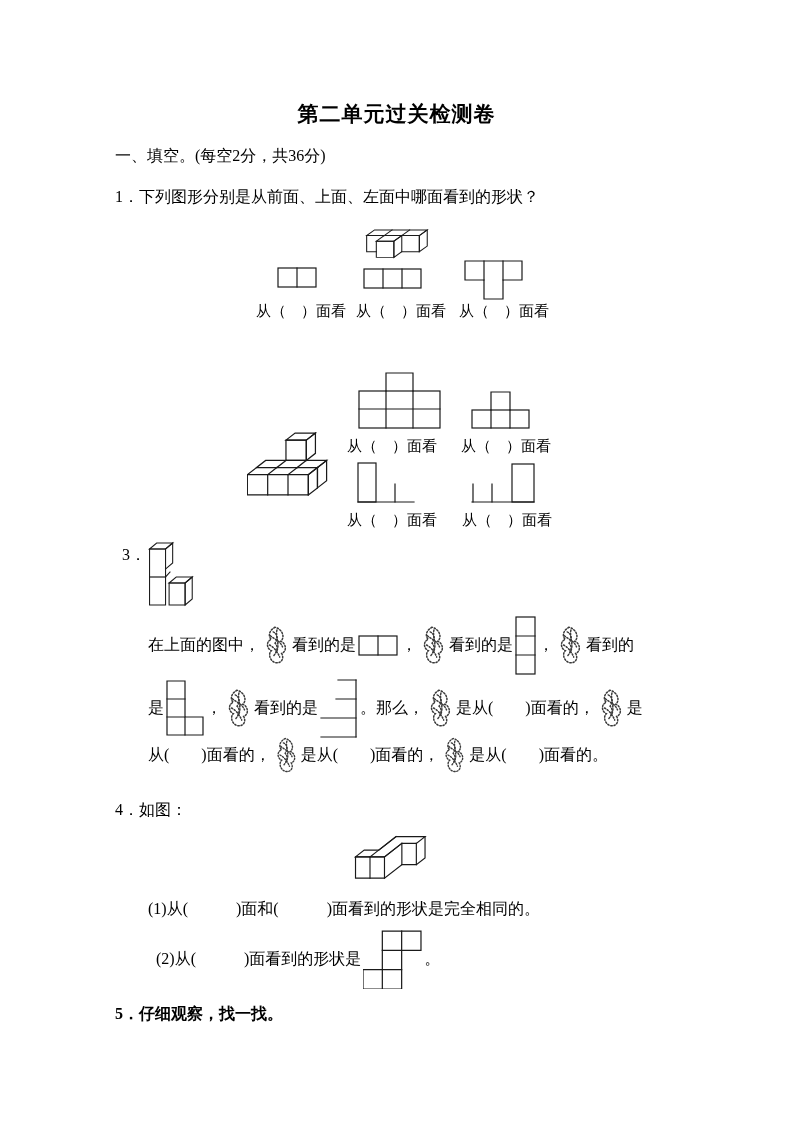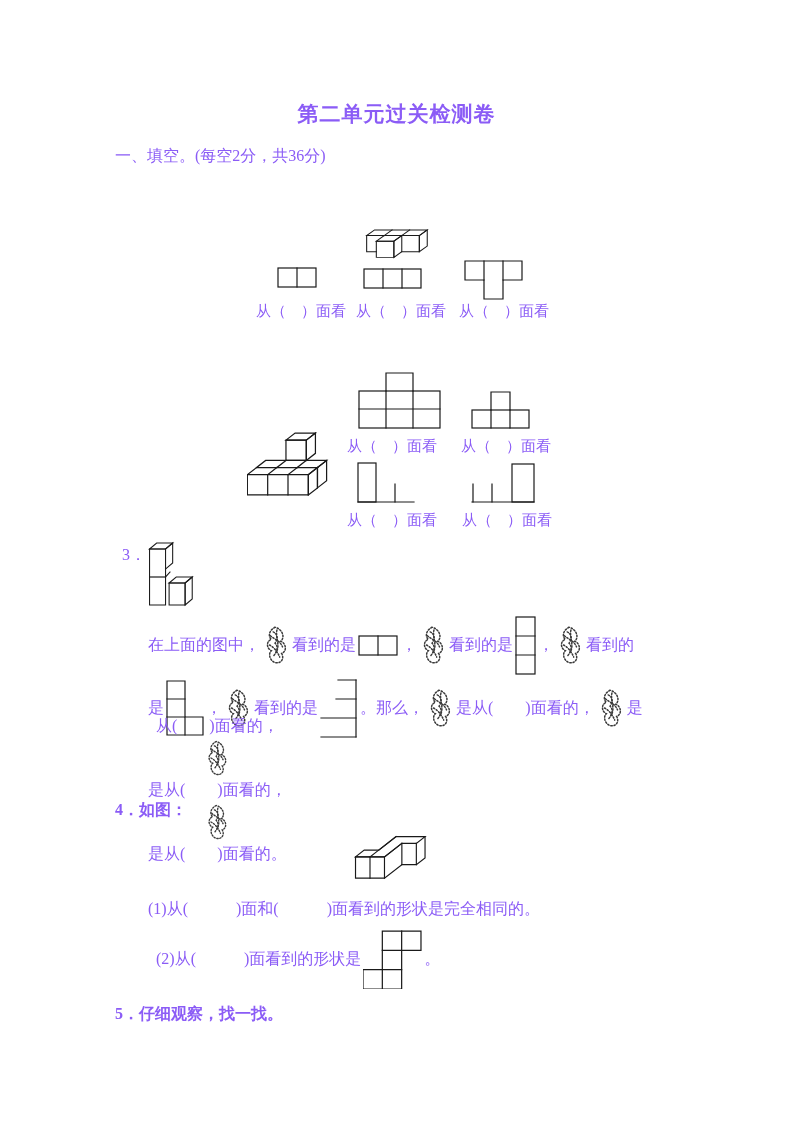--- a/index.html
+++ b/index.html
@@ -2,21 +2,21 @@
 <html><head>
 <meta charset="utf-8">
 <style>
   html,body{margin:0;padding:0;background:#888;}
   .page{
     position:relative;
     width:793px;height:1122px;
     margin:0 auto;
     background:#ffffff;
     font-family:"Liberation Serif","DejaVu Serif",serif;
-    color:#8b5cf6;
+    color:#000000;
     overflow:hidden;
   }
   .abs{position:absolute;}
   .txt{font-size:16px;line-height:1.25;white-space:pre;}
   .title{
     left:0;right:0;top:100px;
     text-align:center;
     font-size:21px;font-weight:bold;
     letter-spacing:1px;
   }
@@ -50,20 +50,21 @@
     </symbol>
   </defs>
 </svg>
 
 <div class="page">
 
   <div class="abs title">第二单元过关检测卷</div>
 
   <div class="abs txt" style="left:115px;top:146px;">一、填空。(每空2分，共36分)</div>
 
+  <div class="abs txt" style="left:115px;top:187px;">1．下列图形分别是从前面、上面、左面中哪面看到的形状？</div>
 
   <svg class="abs fig" style="left:357px;top:217px;" width="72" height="42" viewBox="0 0 82 52" preserveAspectRatio="none">
     <path d="M11,23 L71,23 L80,16 L20,16 Z"></path>
     <path d="M31,23 L40,16 M51,23 L60,16"></path>
     <path d="M11,23 L11,43 L22,43 M51,43 L71,43 L71,23"></path>
     <path d="M71,23 L80,16 L80,36 L71,43 Z"></path>
     <path d="M22,30 L42,30 L51,23 L31,23 Z"></path>
     <path d="M22,30 L42,30 L42,50 L22,50 Z"></path>
     <path d="M42,30 L51,23 L51,43 L42,50 Z"></path>
   </svg>
@@ -190,33 +191,33 @@
     <svg class="blob" width="28" height="42">
         <use href="#blob"></use>
       </svg>
     <span class="txt">是从(　　)面看的，</span>
     <svg class="blob" width="28" height="42">
         <use href="#blob"></use>
       </svg>
     <span class="txt">是</span>
   </div>
 
-  <div class="inline-row" style="left:148px;top:716px;height:46px;flex-direction:column;">
+  <div class="inline-row" style="left:148px;top:732px;height:46px;">
     <span class="txt">从(　　)面看的，</span>
     <svg class="blob" width="26" height="40">
         <use href="#blob"></use>
       </svg>
     <span class="txt">是从(　　)面看的，</span>
     <svg class="blob" width="26" height="40">
         <use href="#blob"></use>
       </svg>
     <span class="txt">是从(　　)面看的。</span>
   </div>
 
-  <div class="abs txt" style="left:115px;top:800px;font-weight:bold;">4．如图：</div>
+  <div class="abs txt" style="left:115px;top:800px;">4．如图：</div>
 
   <svg class="abs fig" style="left:338px;top:826px;" width="92" height="56" viewBox="0 0 95 58">
     <path d="M18,32 L48,32 L66,18 L81,18 L90,11 L60,11 L42,25 L27,25 Z"></path>
     <path d="M33,32 L42,25 M48,32 L66,18 M42,25 L60,11"></path>
     <path d="M18,32 L48,32 L48,54 L18,54 Z"></path>
     <path d="M33,32 L33,54"></path>
     <path d="M48,54 L66,40 L66,18"></path>
     <path d="M66,40 L81,40 L81,18"></path>
     <path d="M81,40 L90,33 L90,11"></path>
   </svg>

